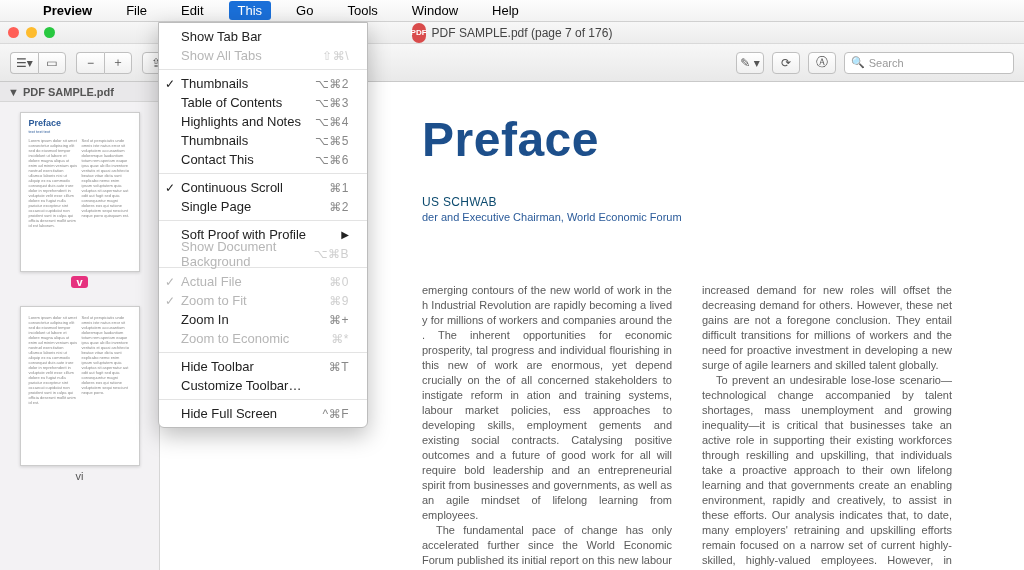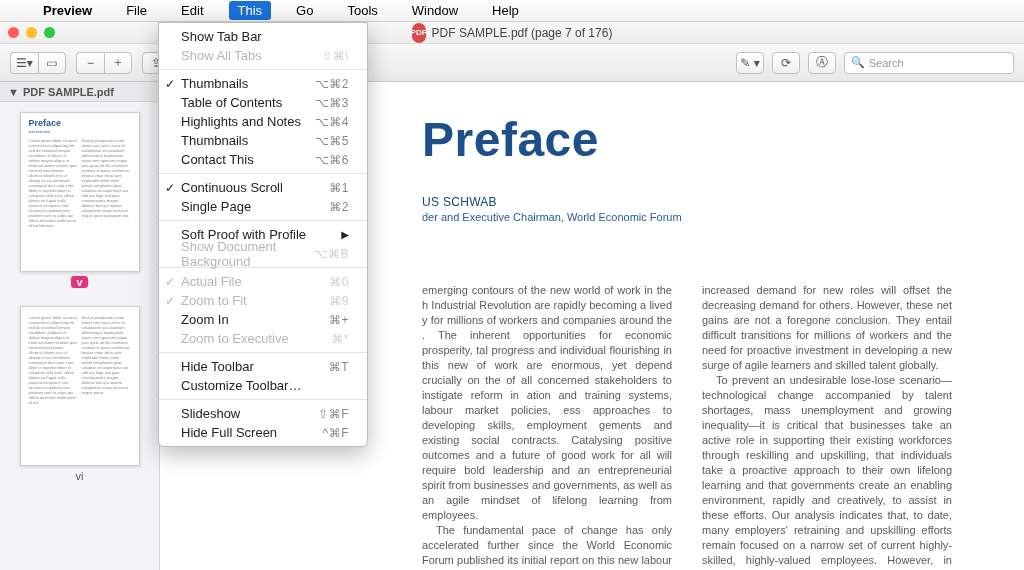--- a/index.html
+++ b/index.html
@@ -136,36 +136,32 @@
     <div class="mi disabled">
       <span class="chk">✓</span>
       <span>Zoom to Fit</span>
       <span class="sc">⌘9</span>
     </div>
     <div class="mi">
       <span>Zoom In</span>
       <span class="sc">⌘+</span>
     </div>
     <div class="mi disabled">
-      <span>Zoom to Executive</span>
+      <span>Zoom to Economic</span>
       <span class="sc">⌘*</span>
     </div>
     <div class="sep"></div>
     <div class="mi">
       <span>Hide Toolbar</span>
       <span class="sc">⌘T</span>
     </div>
     <div class="mi">
       <span>Customize Toolbar…</span>
     </div>
     <div class="sep"></div>
-    <div class="mi">
-      <span>Slideshow</span>
-      <span class="sc">⇧⌘F</span>
-    </div>
     <div class="mi">
       <span>Hide Full Screen</span>
       <span class="sc">^⌘F</span>
     </div>
   </div>
 
 <div class="titlebar">
   <div class="traffic">
     <span class="tr-close"></span>
     <span class="tr-min"></span>

